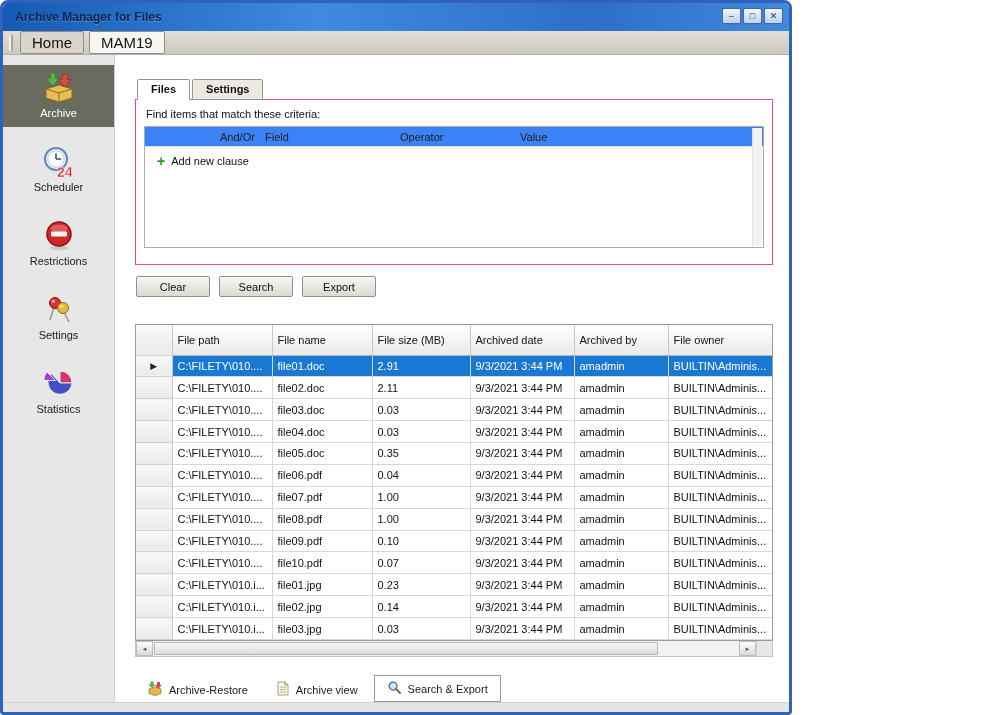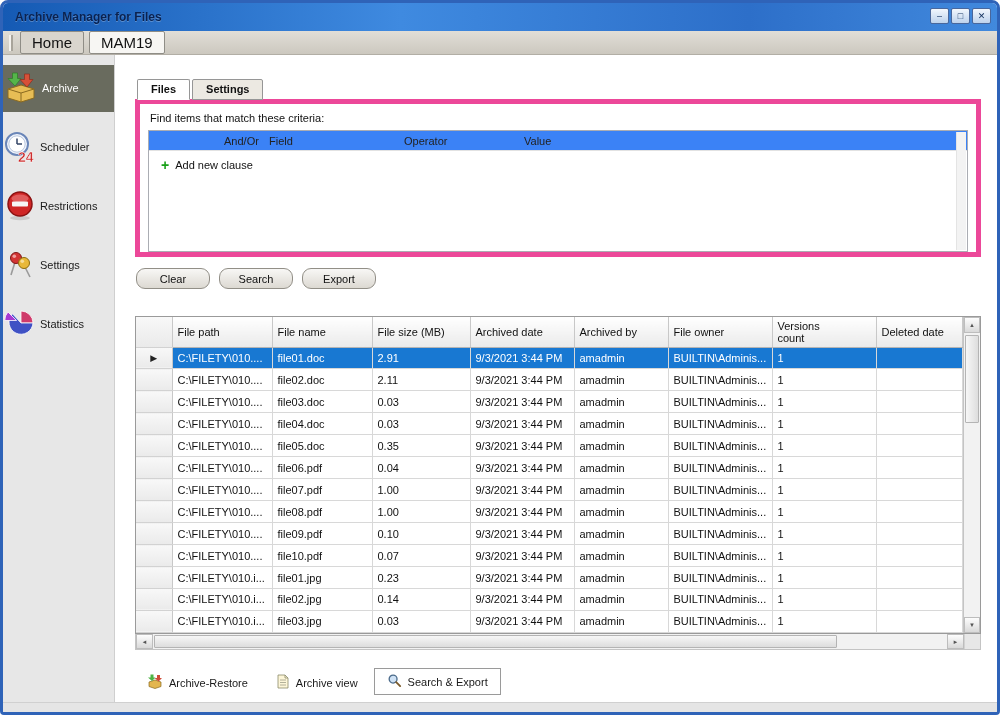--- a/index.html
+++ b/index.html
@@ -1,19 +1,19 @@
 <!DOCTYPE html>
 <html><head>
 <meta charset="utf-8">
 <style>
   * { margin:0; padding:0; box-sizing:border-box; }
   html,body { width:1000px; height:715px; }
   body { font-family:"Liberation Sans", sans-serif; font-size:11px; color:#111; background:#fff; }
 
-  .window { width:1000px; height:715px; border:3px solid #2f63b8; border-radius:8px 8px 4px 4px;
+  .window { width:792px; height:715px; border:3px solid #2f63b8; border-radius:8px 8px 4px 4px;
             display:flex; flex-direction:column; overflow:hidden; background:#fff; }
 
   
   .titlebar { height:28px; flex:0 0 28px; position:relative; display:flex; align-items:center;
               background:linear-gradient(90deg,#155ab4 0%, #3f8ae0 40%, #2d6fc9 75%, #4189dd 100%); }
   .title { color:#0a2250; font-weight:bold; font-size:12px; padding-left:12px; text-shadow:0 1px 0 rgba(255,255,255,.25); }
   .win-controls { position:absolute; right:6px; top:5px; display:flex; gap:2px; }
   .winbtn { width:19px; height:16px; font-size:9px; line-height:14px; color:#12315e;
             background:linear-gradient(#f2f7fd,#bdd2ec); border:1px solid #49679c; border-radius:2px;
             display:flex; align-items:center; justify-content:center; cursor:default; font-family:inherit; }
@@ -23,50 +23,50 @@
              border-bottom:1px solid #b2aea5; display:flex; align-items:center; gap:5px; padding:0 6px; }
   .grip { width:4px; height:16px; border-left:2px solid #f4f2ee; border-right:2px solid #a8a49b; margin-right:2px; }
   .tb-btn { padding:2px 11px; font-size:15px; font-family:inherit; border:1px solid #8f8d86; border-radius:2px;
             background:#d9d5cd; color:#111; cursor:default; }
   .tb-btn.active { background:#f7f6f3; }
 
   
   .body { flex:1; display:flex; min-height:0; }
   .sidebar { width:112px; flex:0 0 112px; background:#e7e7e7; border-right:1px solid #cfcfcf;
              padding-top:10px; display:flex; flex-direction:column; gap:12px; }
-  .side-item { display:flex; align-items:center; gap:3px; padding:7px 0 8px; cursor:default; }
+  .side-item { display:flex; flex-direction:column; align-items:center; gap:3px; padding:7px 0 8px; cursor:default; }
   .side-item.selected { background:#696b5e; }
   .side-label { font-size:11px; color:#1a1a1a; }
   .side-item.selected .side-label { color:#fff; }
   .side-icon { height:32px; display:flex; align-items:center; }
 
   
   .main { flex:1; background:#fff; padding:24px 16px 0 20px; display:flex; flex-direction:column; overflow:hidden; }
 
   .tab-row { display:flex; gap:2px; position:relative; z-index:2; margin-bottom:-1px; padding-left:2px; }
   .tab { padding:3px 13px 4px; border:1px solid #969696; border-radius:2px 2px 0 0;
          background:#ece9e2; color:#111; cursor:default;font-weight:bold; }
   .tab.selected { background:#fff; border-bottom-color:#fff; }
 
-  .tabpage { border:5px solid #ec4899; padding:6px 8px 0 8px; background:#fff; }
+  .tabpage { border:1px solid #ec4899; padding:6px 8px 16px 8px; background:#fff; }
   .find-label { margin:2px 0 6px 2px; }
   .criteria-box { border:1px solid #abadb3; height:122px; position:relative; background:#fff; }
   .crit-header { display:flex; align-items:center; height:20px; background:#3b82f6; border-bottom:1px solid #e2e2e2; color:#222; }
   .c-sp  { width:75px; flex:0 0 75px; }
   .c-and { width:45px; flex:0 0 45px; }
   .c-field { width:135px; flex:0 0 135px; }
   .c-op  { width:120px; flex:0 0 120px; }
   .c-val { flex:1; }
   .add-clause { display:flex; align-items:center; gap:6px; padding:8px 0 0 12px; cursor:default; }
   .plus { color:#18a018; font-weight:bold; font-size:14px; line-height:10px; }
   .crit-scroll { position:absolute; top:1px; right:1px; bottom:1px; width:10px; background:#f3f3f3; border-left:1px solid #e4e4e4; }
 
   .actions { display:flex; gap:9px; margin:11px 0 0 1px; }
   .btn { min-width:74px; height:21px; font-size:11px; font-family:inherit; color:#111;
-         background:linear-gradient(#f8f7f5,#dcd9d2); border:1px solid #928f87; border-radius:9px; cursor:default; }
+         background:linear-gradient(#f8f7f5,#dcd9d2); border:1px solid #928f87; border-radius:2px; cursor:default; }
 
   
   .grid-wrap { display:flex; margin-top:27px; border:1px solid #9a9a9a; height:318px; overflow:hidden; }
   table.grid { flex:1; border-collapse:collapse; table-layout:fixed; font-size:11px; width:100%; }
   th,td { padding:0 5px; white-space:nowrap; overflow:hidden; border-right:1px solid #d8d8d8;
           border-bottom:1px solid #d8d8d8; text-align:left; font-weight:normal; }
   thead th { background:linear-gradient(#ffffff,#eaeaea); border-right:1px solid #c8c8c8;
              border-bottom:1px solid #b4b4b4; height:30px; vertical-align:middle; line-height:12px; color:#111; }
   thead th:nth-child(8) { white-space:normal; padding-right:50px; }
   th.row-head, td.row-head { background:linear-gradient(#f8f8f8,#eaeaea); border-right:1px solid #c8c8c8;

